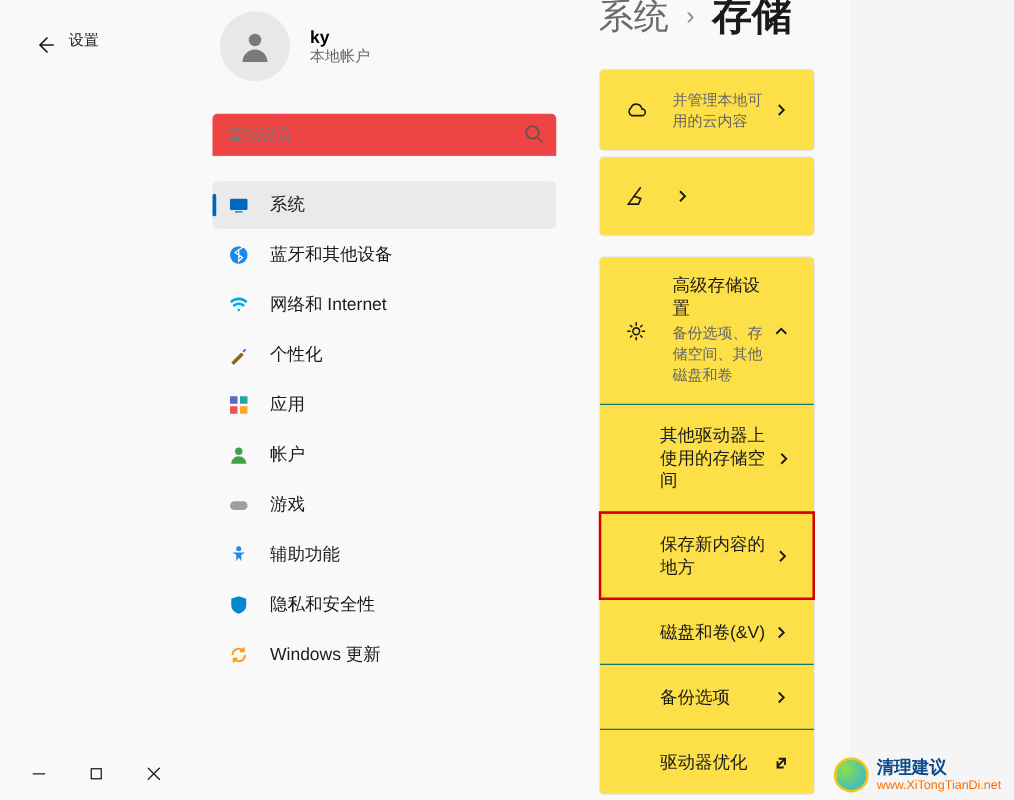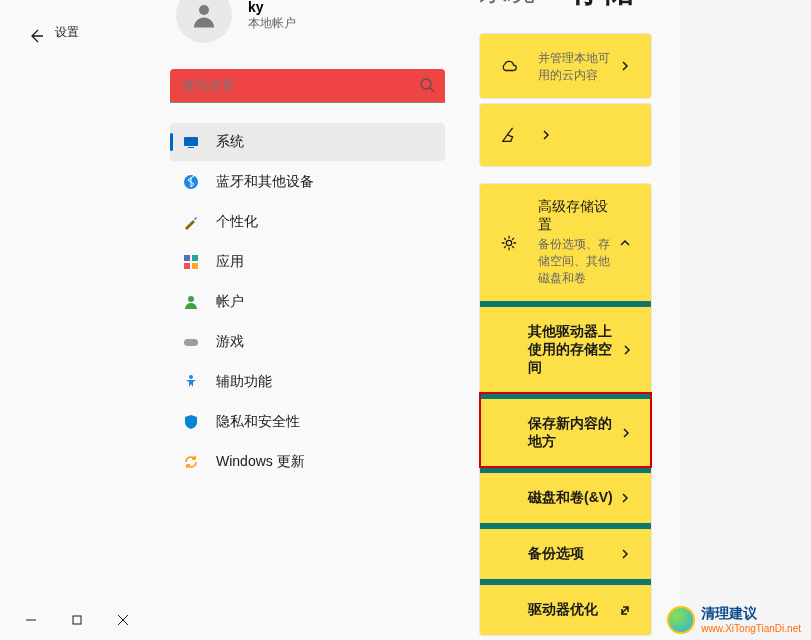--- a/index.html
+++ b/index.html
@@ -35,21 +35,21 @@
     .card { background: #fde047; border: 1px solid #e6e6e6; border-radius: 4px; margin-bottom: 4px; }
     .card-row { display: flex; align-items: center; padding: 14px 18px; min-height: 62px; cursor: pointer; }
     .card-icon { width: 22px; margin-right: 18px; display: flex; align-items: center; justify-content: center; }
     .card-icon svg { width: 18px; height: 18px; fill: none; stroke: #1a1a1a; stroke-width: 1.4; }
     .card-text { flex: 1; }
     .card-title { font-size: 14px; color: #1a1a1a; }
     .card-sub { font-size: 12px; color: #666; margin-top: 2px; display: flex; align-items: center; gap: 6px; }
     .card-arrow { width: 16px; height: 16px; display: flex; align-items: center; justify-content: center; }
     .card-arrow svg { width: 12px; height: 12px; fill: none; stroke: #1a1a1a; stroke-width: 1.5; }
     .sub-list { }
-    .sub-row { display: flex; align-items: center; padding: 16px 18px 16px 48px; min-height: 52px; cursor: pointer; justify-content: space-between; border-top: 6px solid #0f766e; font-weight: bold; }
+    .sub-row { display: flex; align-items: center; padding: 16px 18px 16px 48px; min-height: 52px; cursor: pointer; justify-content: space-between; border-top: 1px solid #0f766e; }
     .sub-row.highlight { outline: 2px solid #d40000; outline-offset: -1px; }
     .sub-label { font-size: 14px; color: #1a1a1a; }
     .spinner { width: 14px; height: 14px; border: 2px solid #0067c0; border-top-color: transparent; border-radius: 50%; display: inline-block; }
     .watermark { position: absolute; right: 10px; bottom: 6px; display: flex; align-items: center; gap: 6px; font-size: 14px; color: #0a4a8a; font-weight: 600; pointer-events: none; }
     .watermark .globe { width: 28px; height: 28px; border-radius: 50%; background: radial-gradient(circle at 30% 30%, #8be04e, #2bb0e0); border: 2px solid #f5c518; }
     .watermark .wsub { font-size: 10px; color: #ff6c00; font-weight: 400; display: block; }
   </style>
 </head>
 <body>
 
@@ -120,20 +120,28 @@
           <span class="nav-icon">
               <svg viewBox="0 0 16 16">
                 <circle cx="8" cy="8" r="7" fill="#1e88e5"></circle>
                 <path d="M8 3v10l3-3-6-4 6-4-3-3" stroke="#fff" stroke-width="1" fill="none"></path>
               </svg>
             </span>
           <span>蓝牙和其他设备</span>
         </div>
         <div class="nav-item">
           <span class="nav-icon">
+              <svg viewBox="0 0 16 16" fill="#00a8e8">
+                <path d="M8 13a1 1 0 100-2 1 1 0 000 2zM3 8c2.8-2.8 7.2-2.8 10 0l-1.5 1.5c-2-2-5-2-7 0zM1 5c3.9-3.9 10.1-3.9 14 0l-1.5 1.5c-3-3-8-3-11 0z"></path>
+              </svg>
+            </span>
+          <span>网络和 Internet</span>
+        </div>
+        <div class="nav-item">
+          <span class="nav-icon">
               <svg viewBox="0 0 16 16">
                 <path d="M2 14l8-8 2 2-8 8z" fill="#8b6914"></path>
                 <path d="M11 5l2-2 1 1-2 2z" fill="#3d5afe"></path>
               </svg>
             </span>
           <span>个性化</span>
         </div>
         <div class="nav-item">
           <span class="nav-icon">
               <svg viewBox="0 0 16 16">

